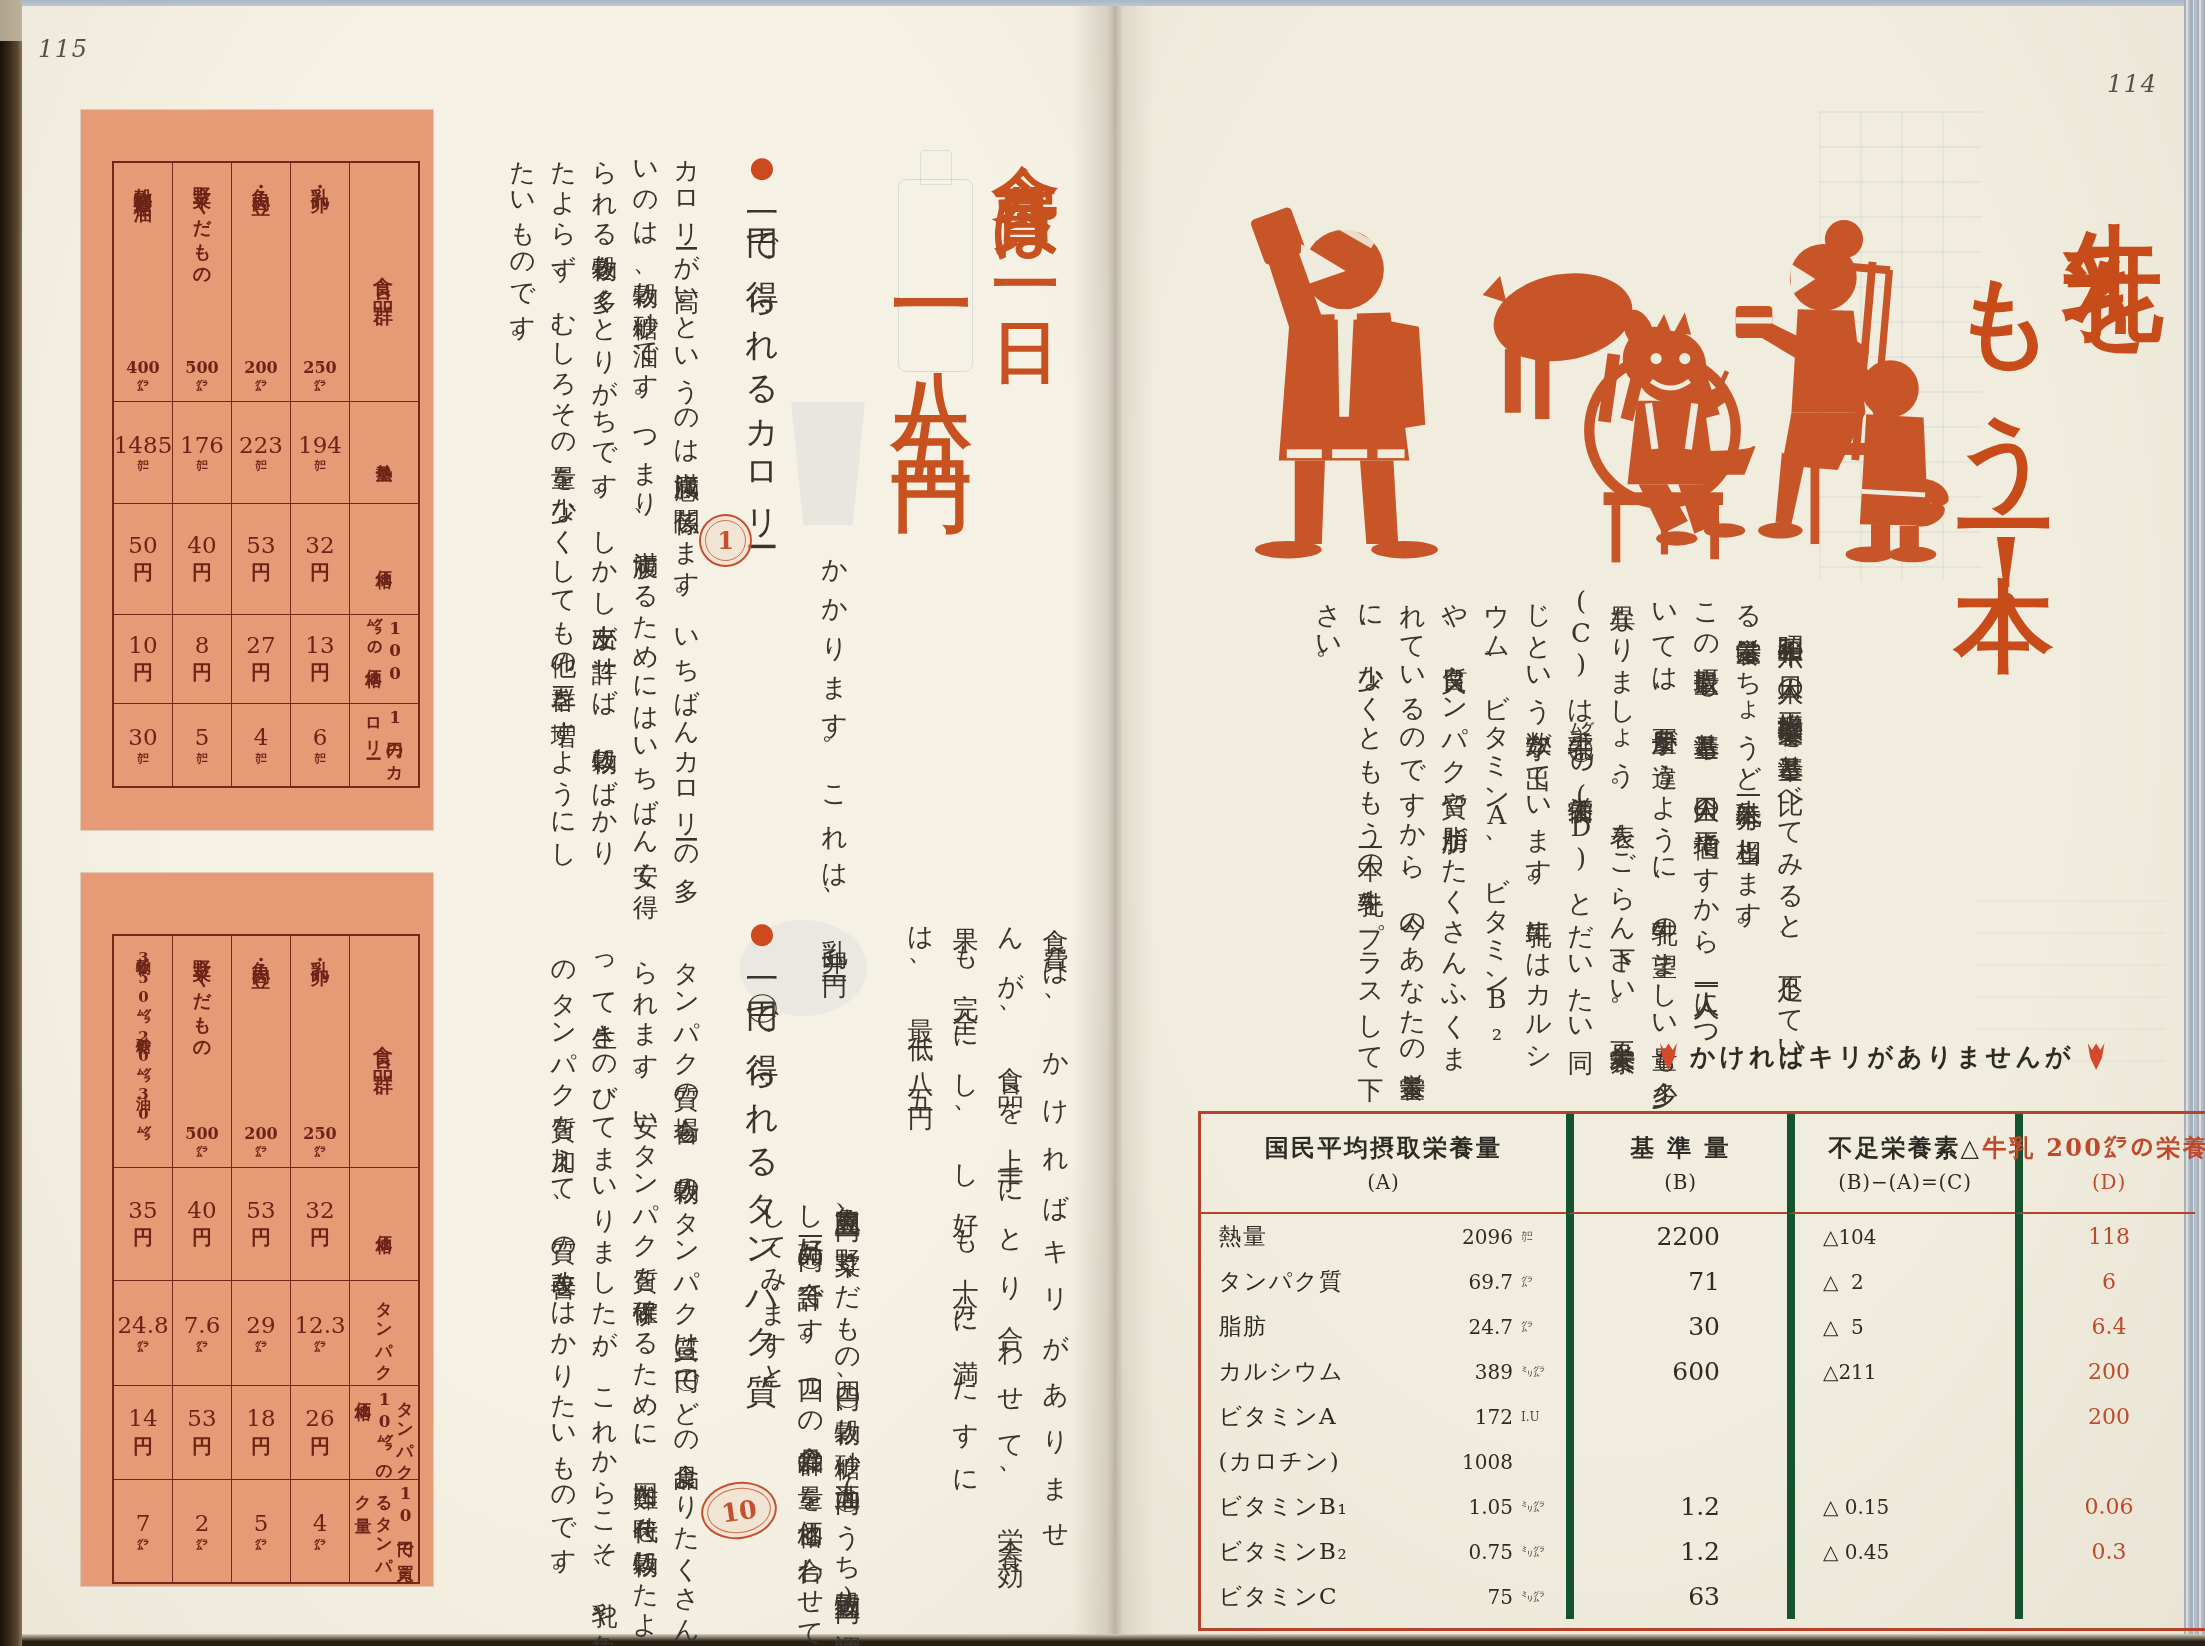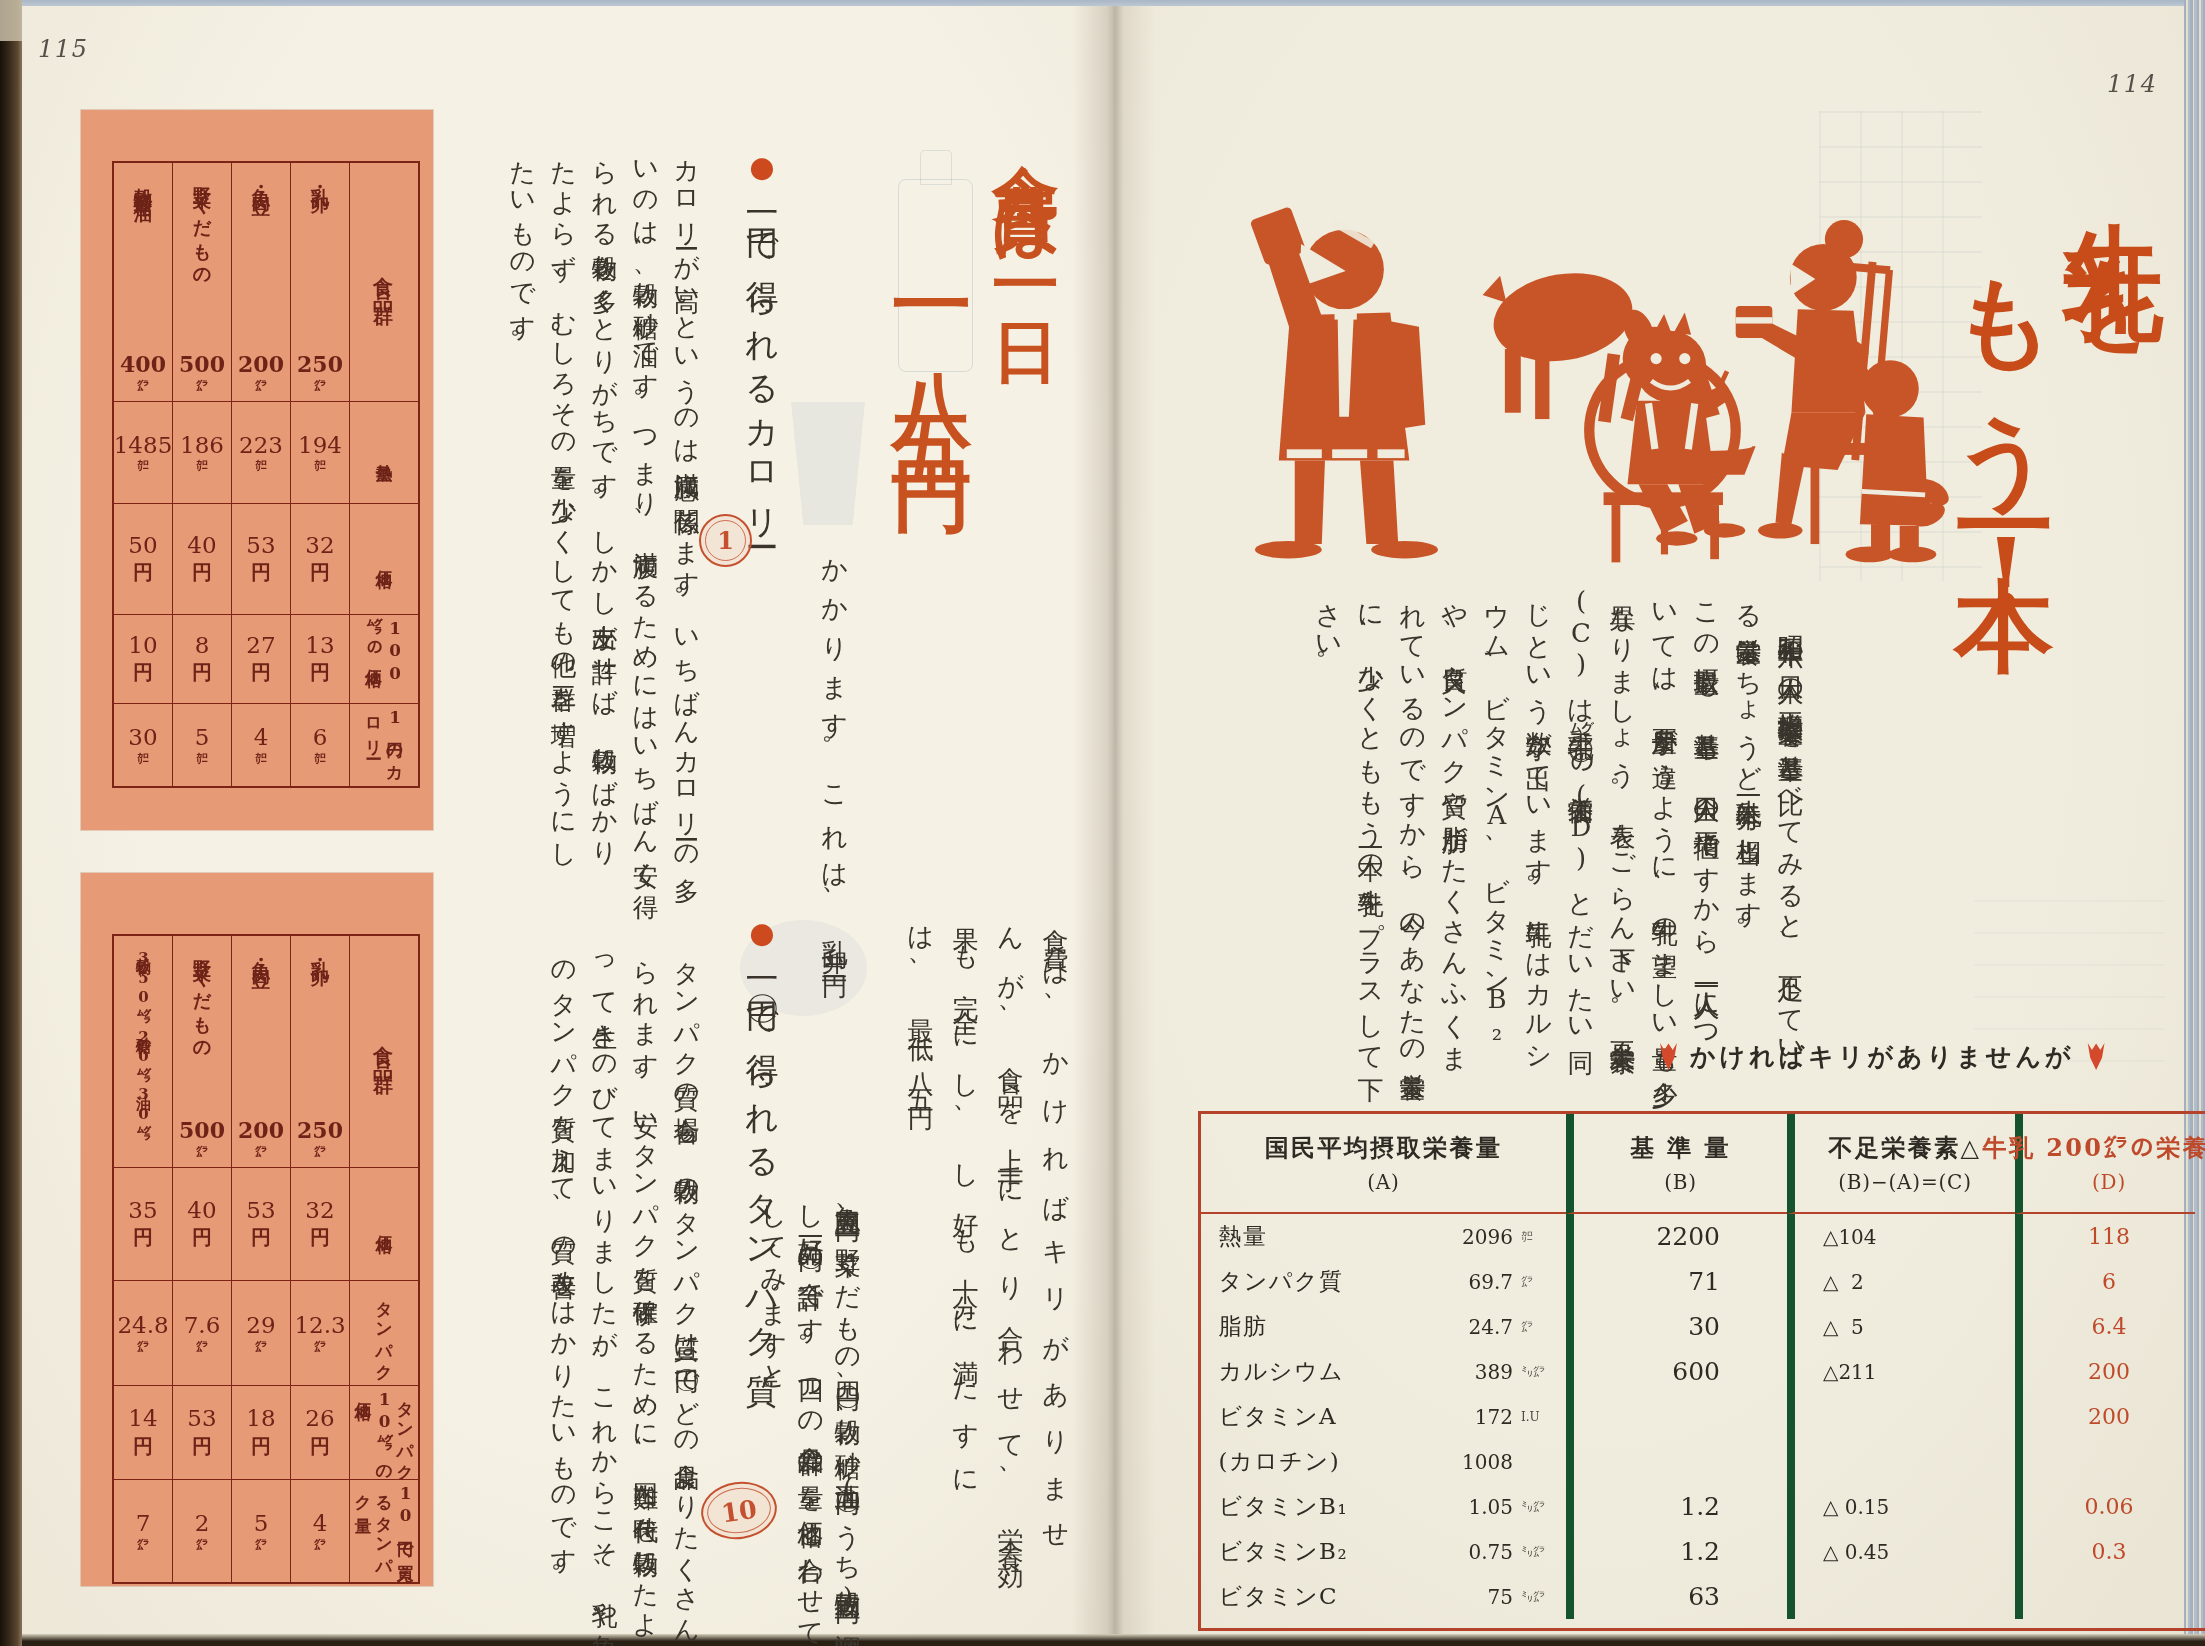--- a/index.html
+++ b/index.html
@@ -64,21 +64,21 @@
   #ft1{left:31px;top:51px;grid-template-rows:239px 102px 111px 89px 82px;}
   #ft2{left:31px;top:61px;grid-template-rows:232px 113px 105px 94px 102px;}
   .fcell{border-right:1.6px solid #7b2315;border-bottom:1.6px solid #7b2315;display:flex;flex-direction:column;
          align-items:center;justify-content:center;color:#6d2317;overflow:hidden;padding:3.2px 0;}
   .fcell:nth-child(5n){border-right:none;}
   .ftable .rowlast .fcell, .frow-last{border-bottom:none;}
   .vname{writing-mode:vertical-rl;text-orientation:upright;font-size:18.3px;letter-spacing:3.2px;font-weight:bold;}
   .vname.small{font-size:15px;letter-spacing:1.6px;line-height:19px;}
   .fhead{justify-content:space-between;padding-top:9.6px;padding-bottom:8px;}
   .amt{display:flex;flex-direction:column;align-items:center;font-weight:bold;}
-  .amt .n{font-size:22px;}
+  .amt .n{font-size:16px;}
   .amt .unit{font-size:12px;margin-top:1.6px;}
   .fnum{font-size:23px;font-weight:normal;}
   .funit{font-size:12px;margin-top:1.6px;font-weight:bold;}
   .funit.big{font-size:20px;}
   .fcorner,.flabel{writing-mode:vertical-rl;text-orientation:upright;font-weight:bold;}
   .fcorner{font-size:20px;letter-spacing:14.3px;}
   .flabel{font-size:16.7px;letter-spacing:2.4px;line-height:21px;}
   
   #rp-title1{left:2048px;top:142px;font-size:99px;letter-spacing:22px;height:446px;color:#c74c1a;font-weight:bold;}
   #rp-title2{left:1939px;top:207px;font-size:99px;letter-spacing:21px;height:685px;color:#c74c1a;font-weight:bold;}
@@ -162,21 +162,21 @@
             <span class="unit">㌘</span>
           </div>
       </div>
       <div class="fcell fcorner">食品群</div>
 
       <div class="fcell">
           <span class="fnum">1485</span>
           <span class="funit">㌍</span>
         </div>
       <div class="fcell">
-          <span class="fnum">186</span>
+          <span class="fnum">176</span>
           <span class="funit">㌍</span>
         </div>
       <div class="fcell">
           <span class="fnum">223</span>
           <span class="funit">㌍</span>
         </div>
       <div class="fcell">
           <span class="fnum">194</span>
           <span class="funit">㌍</span>
         </div>

